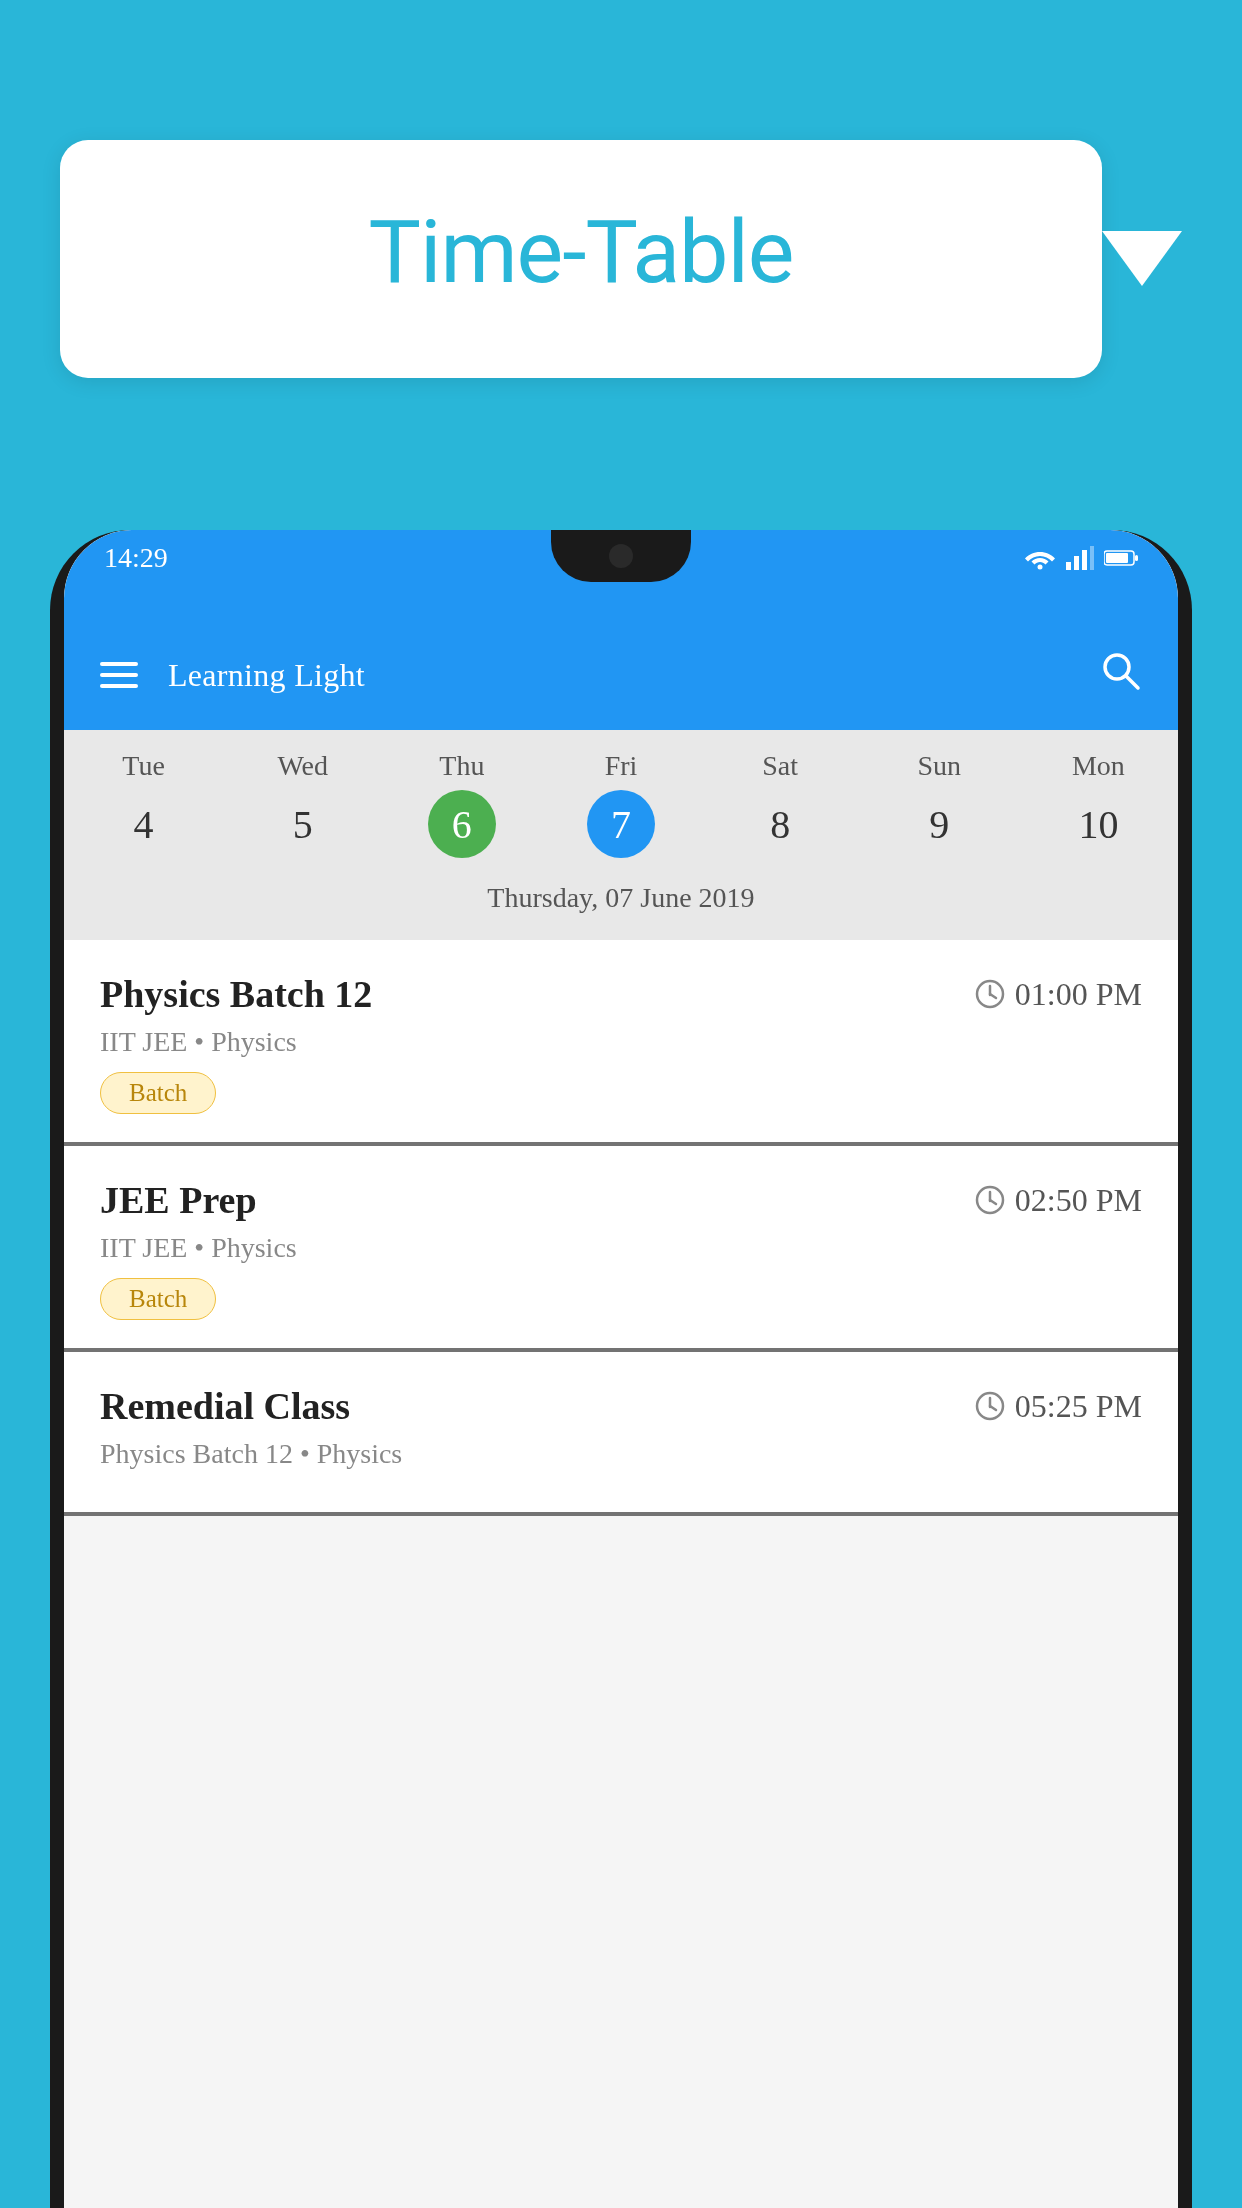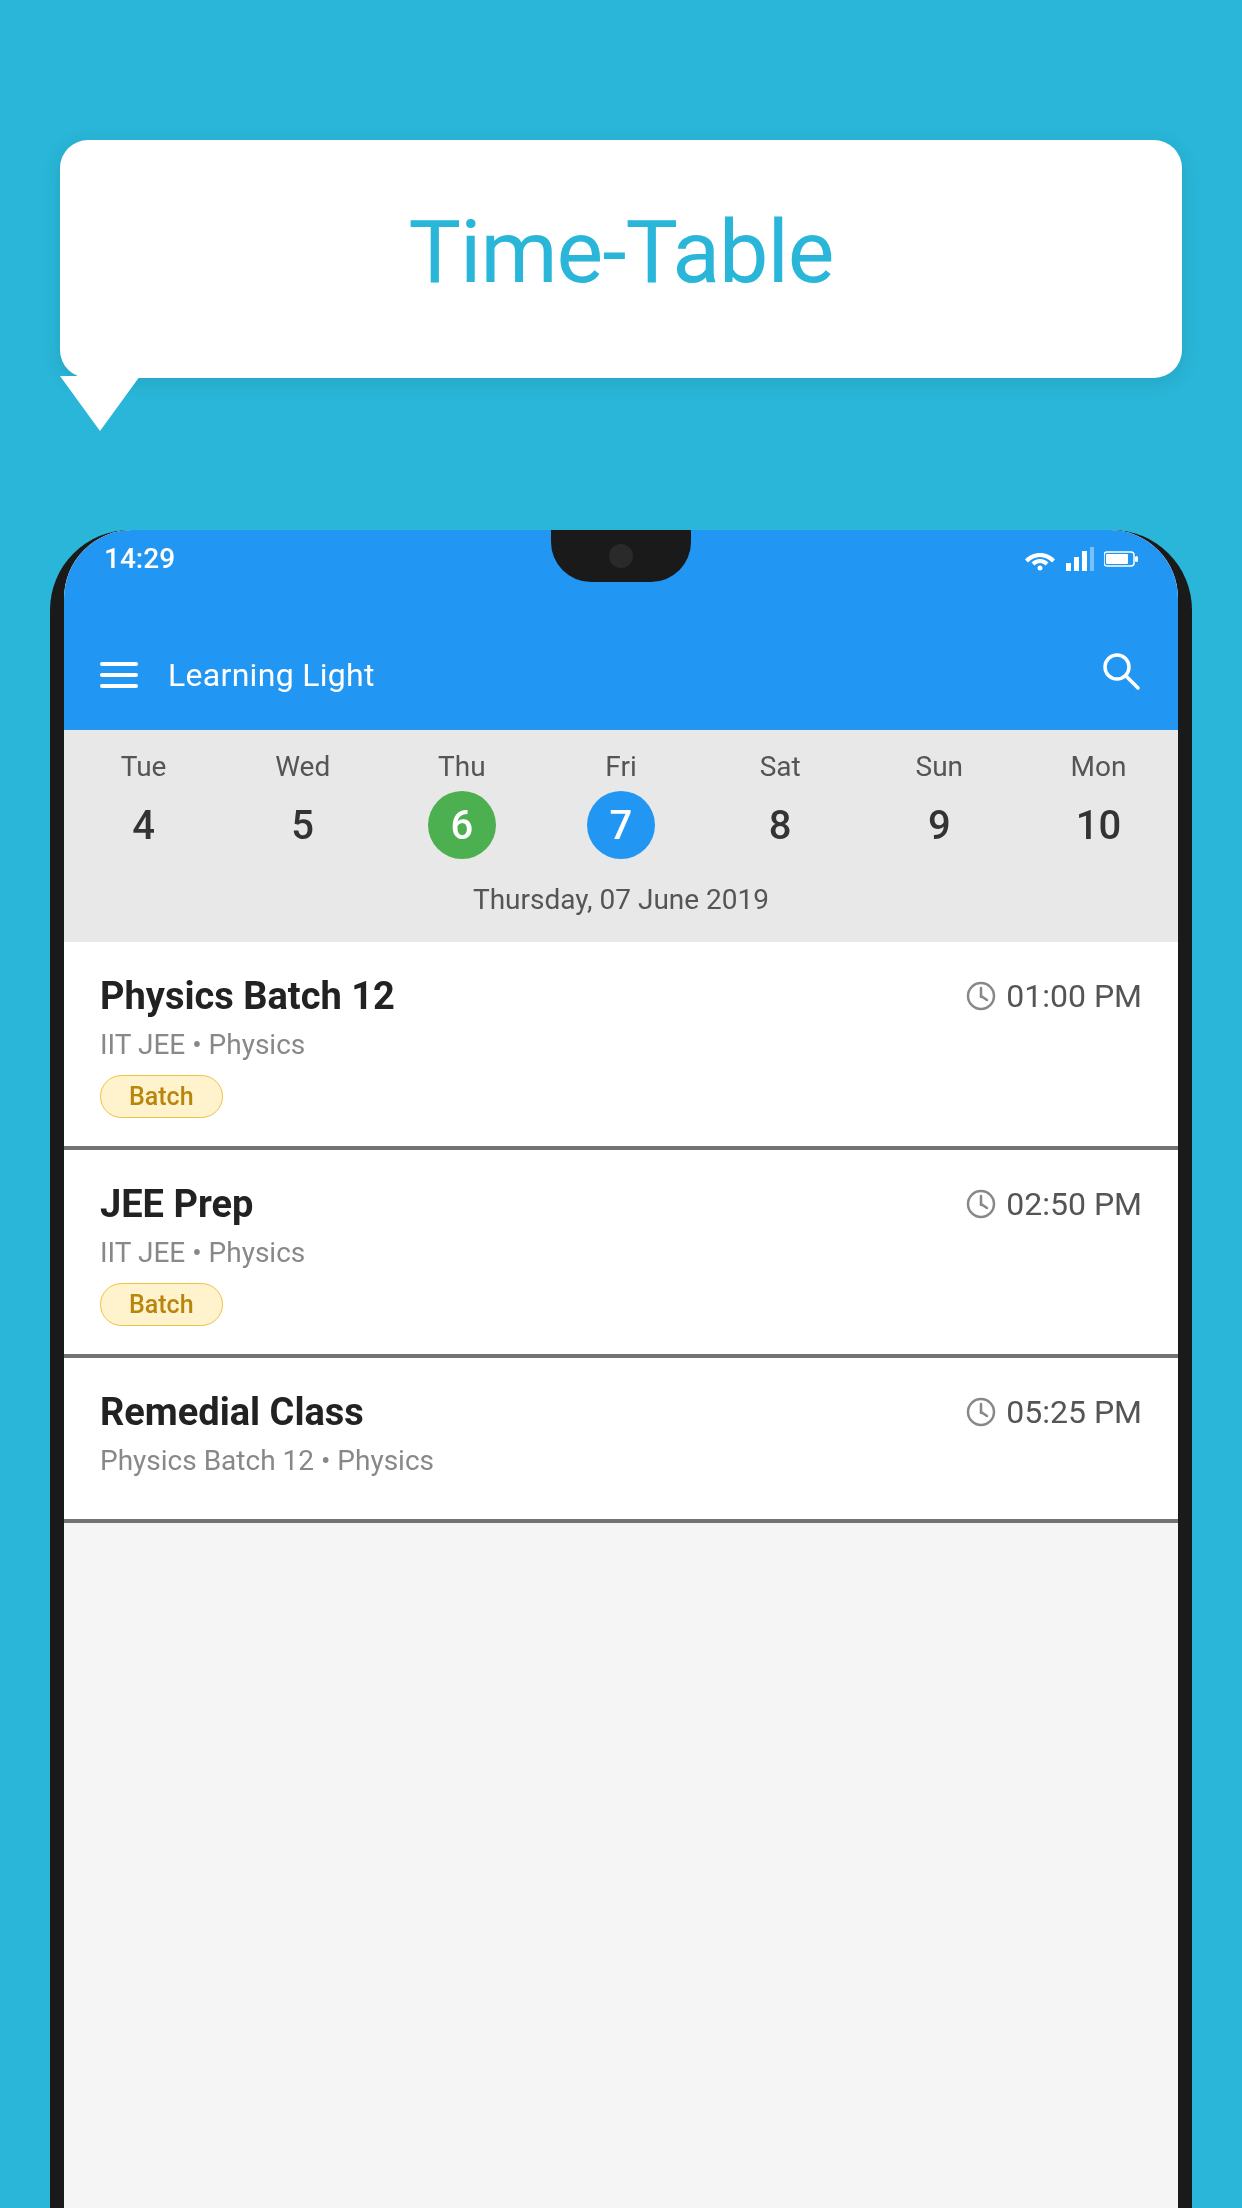--- a/index.html
+++ b/index.html
@@ -14,22 +14,22 @@
       position: relative;
     }
 
     
     .speech-bubble-container {
       position: absolute;
       top: 140px;
       left: 60px;
       right: 60px;
       display: flex;
-      flex-direction: column;
-      align-items: flex-start;
+      flex-direction: row;
+      align-items: center;
     }
 
     .speech-bubble {
       background: white;
       border-radius: 28px;
       padding: 60px 80px 55px;
       text-align: center;
       width: 100%;
       box-shadow: 0 4px 20px rgba(0,0,0,0.1);
     }
@@ -61,20 +61,21 @@
     .phone-frame {
       position: absolute;
       top: 530px;
       left: 50px;
       right: 50px;
       bottom: 0;
       background: #1a1a1a;
       border-radius: 80px 80px 0 0;
       padding: 0;
       overflow: hidden;
+      font-family: Liberation Serif, serif;
     }
 
     .phone-screen {
       position: absolute;
       top: 0;
       left: 14px;
       right: 14px;
       bottom: 0;
       background: #f5f5f5;
       border-radius: 68px 68px 0 0;

